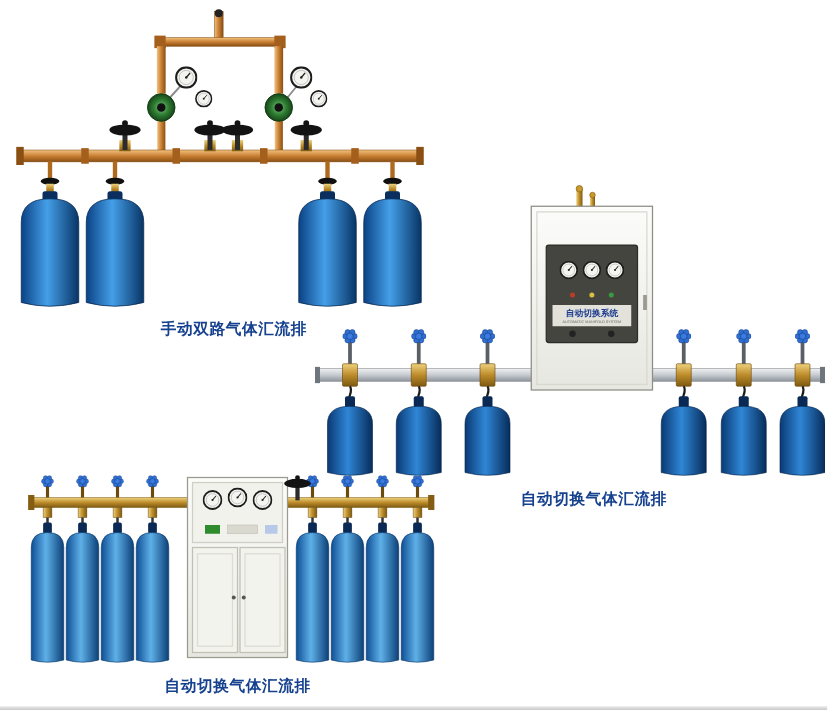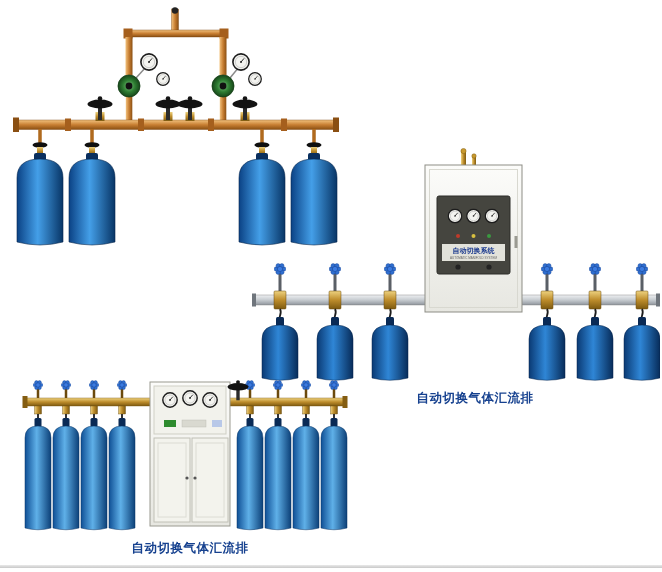--- a/index.html
+++ b/index.html
@@ -192,20 +192,21 @@
       </g>
       <g>
         <rect x="248" y="147" width="12" height="8" rx="2" fill="#0a2f5e"></rect>
         <path d="M 231 236 L 231 172 Q 231 153 254 153 Q 277 153 277 172 L 277 236 Q 254 242 231 236 Z" fill="url(#cylBig)" stroke="#06264d" stroke-width="0.6"></path>
       </g>
       <g>
         <rect x="300" y="147" width="12" height="8" rx="2" fill="#0a2f5e"></rect>
         <path d="M 283 236 L 283 172 Q 283 153 306 153 Q 329 153 329 172 L 329 236 Q 306 242 283 236 Z" fill="url(#cylBig)" stroke="#06264d" stroke-width="0.6"></path>
       </g>
     </svg>
+    <figcaption class="caption">手动双路气体汇流排</figcaption>
   </figure>
 
   <figure class="product p2">
     <svg width="408" height="234" viewBox="0 0 408 234">
 
       <g>
         <rect x="26.5" y="124" width="3" height="22" fill="#5a5f66"></rect>
           <use href="#sym-flower" x="22" y="115" width="12" height="12"></use>
         <rect x="81.5" y="124" width="3" height="22" fill="#5a5f66"></rect>
           <use href="#sym-flower" x="77" y="115" width="12" height="12"></use>

